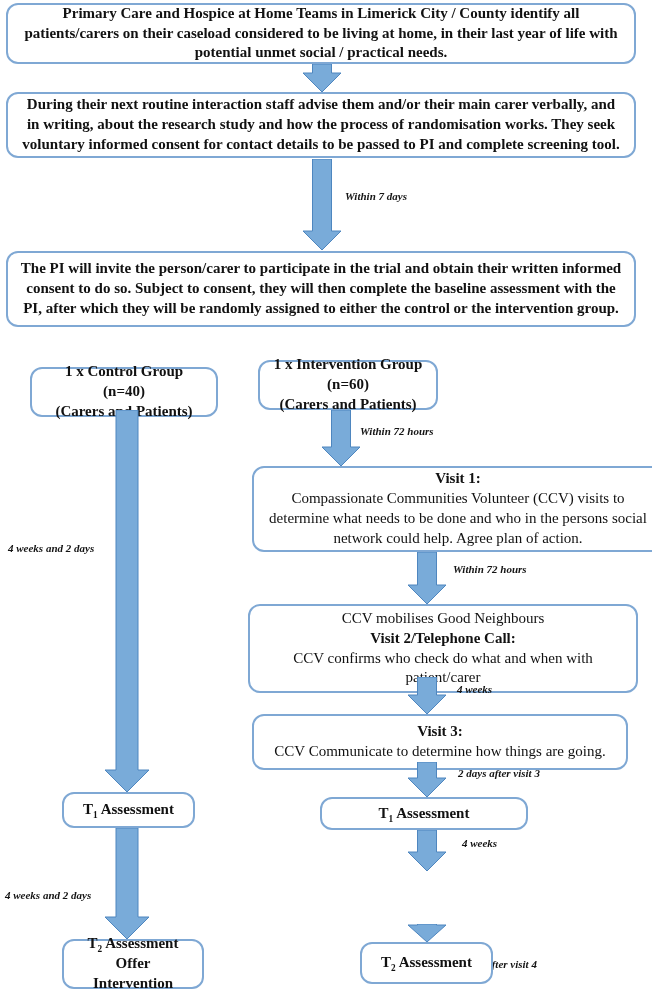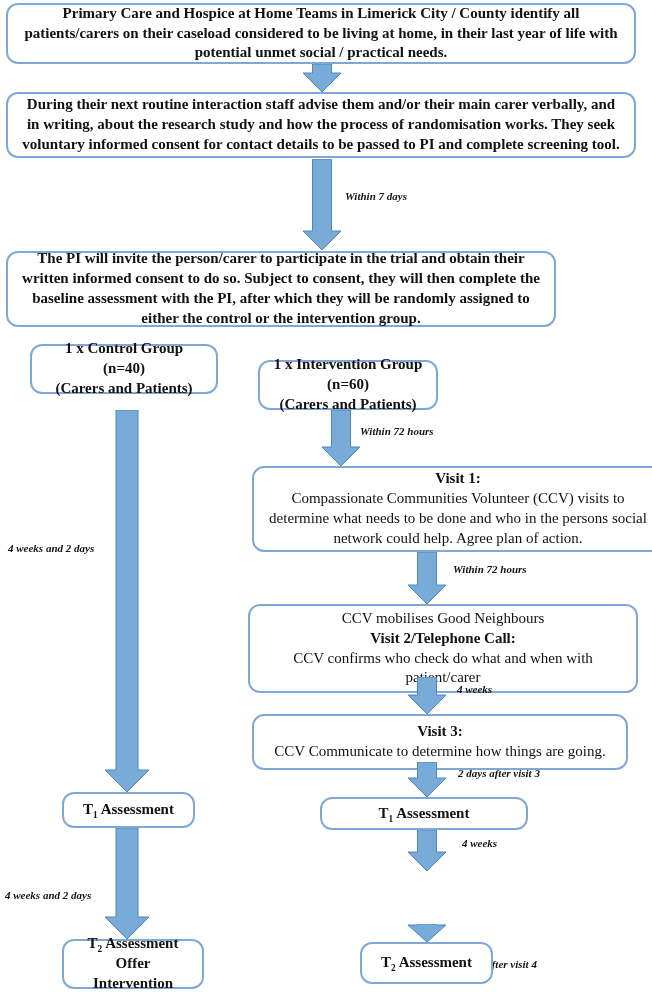--- a/index.html
+++ b/index.html
@@ -54,25 +54,25 @@
 
   <div class="box bold" style="left:6px; top:92px; width:630px; height:66px;">
     <div>During their next routine interaction staff advise them and/or their main carer verbally, and in writing, about the research study and how the process of randomisation works.  They seek voluntary informed consent for contact details to be passed to PI and complete screening tool.</div>
   </div>
 
   <svg class="arrow" style="left:303px; top:159px;" width="38" height="91">
     <polygon points="9.5,0 28.5,0 28.5,72 38,72 19,91 0,72 9.5,72"></polygon>
   </svg>
   <div class="arrow-label" style="left:345px; top:190px;">Within 7 days</div>
 
-  <div class="box bold" style="left:6px; top:251px; width:550px; height:76px;">
+  <div class="box bold" style="left:6px; top:251px; width:630px; height:76px;">
     <div>The PI will invite the person/carer to participate in the trial and obtain their written informed consent to do so. Subject to consent, they will then complete the baseline assessment with the PI, after which they will be randomly assigned to either the control or the intervention group.</div>
   </div>
 
-  <div class="box bold" style="left:30px; top:344px; width:188px; height:50px;">
+  <div class="box bold" style="left:30px; top:367px; width:188px; height:50px;">
     <div>1 x Control Group (n=40)</div>
     <div>(Carers and Patients)</div>
   </div>
 
   <div class="box bold" style="left:258px; top:360px; width:180px; height:50px;">
     <div>1 x Intervention Group (n=60)</div>
     <div>(Carers and Patients)</div>
   </div>
 
   <svg class="arrow" style="left:105px; top:410px;" width="44" height="382">

